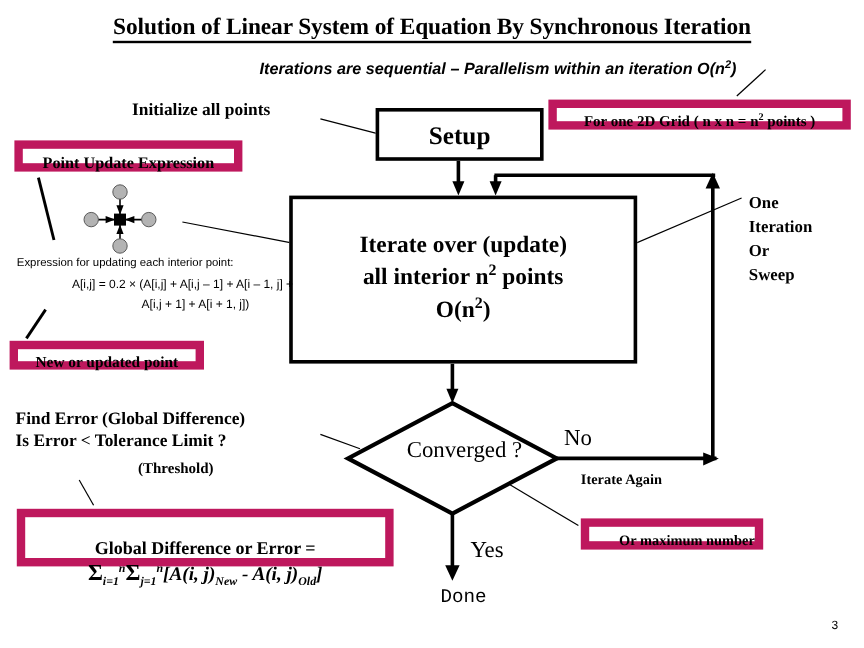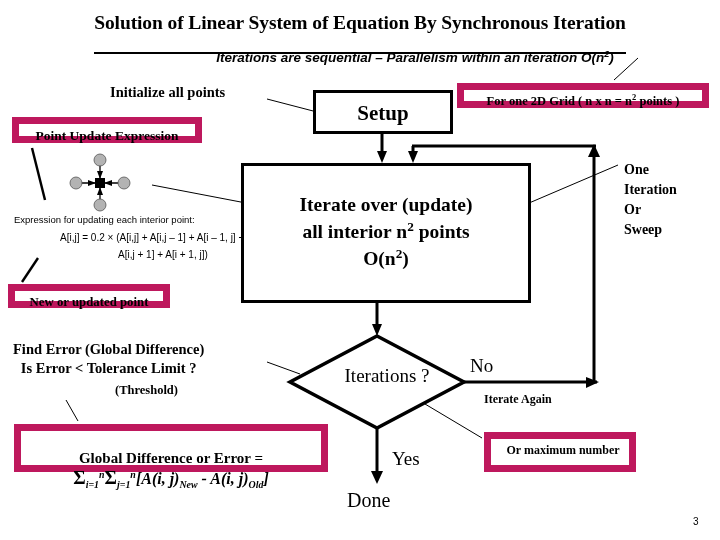--- a/index.html
+++ b/index.html
@@ -25,21 +25,21 @@
     width: 720px;
     text-align: center;
     font-family: "Liberation Serif", serif;
     font-weight: bold;
     font-size: 19.5px;
     letter-spacing: -0.1px;
     white-space: nowrap;
   }
   #title span.u {
     border-bottom: 2px solid #000;
-    padding-bottom: 19px;
+    padding-bottom: 1px;
   }
 
   
   #subtitle {
     left: 120px; top: 50px;
     width: 590px;
     text-align: center;
     font-family: "Liberation Sans", sans-serif;
     font-weight: bold;
     font-style: italic;
@@ -91,25 +91,25 @@
     left: 8px; top: 284px;
     width: 162px; height: 24px;
     font-size: 12.8px;
     line-height: 22px;
     text-align: center;
     white-space: nowrap;
   }
 
   #maxiter-box {
     left: 484px; top: 432px;
-    width: 152px; height: 40px;
+    width: 152px; height: 26px;
     font-size: 12px;
     line-height: 18px;
     padding: 2px 0 0 6px;
-    text-align: center;
+    text-align: right;
   }
 
   #error-formula-box {
     left: 14px; top: 424px;
     width: 314px; height: 48px;
     text-align: center;
     padding-top: 18px;
   }
   #error-formula-box .l1 {
     font-size: 15px;
@@ -185,33 +185,32 @@
     font-family: "Liberation Serif", serif;
     font-weight: bold;
     font-size: 12px;
   }
   #yes-label {
     left: 392px; top: 448px;
     font-family: "Liberation Serif", serif;
     font-size: 19px;
   }
   #done-label {
-    left: 347px; top: 489px;
-    font-family: Liberation Serif, serif;
-    font-size: 20px;
+    left: 367px; top: 489px;
+    font-family: Liberation Mono, monospace;
+    font-size: 16px;
   }
 
   #find-error-label {
     left: 13px; top: 340px;
     font-family: "Liberation Serif", serif;
     font-weight: bold;
     font-size: 14.5px;
     line-height: 19px;
     white-space: nowrap;
-    text-align: center;
   }
   #threshold-label {
     left: 115px; top: 383px;
     font-family: "Liberation Serif", serif;
     font-weight: bold;
     font-size: 12.5px;
   }
 
   #one-iteration-label {
     left: 624px; top: 160px;
@@ -322,21 +321,21 @@
     <div>One</div>
     <div>Iteration</div>
     <div>Or</div>
     <div>Sweep</div>
   </div>
 
   <div class="abs stencil-text" id="stencil-caption">Expression for updating each interior point:</div>
   <div class="abs stencil-text" id="stencil-formula-1">A[i,j] = 0.2 × (A[i,j] + A[i,j – 1] + A[i – 1, j] +</div>
   <div class="abs stencil-text" id="stencil-formula-2">A[i,j + 1] + A[i + 1, j])</div>
 
-  <div class="abs" id="converged-label">Iterations ?</div>
+  <div class="abs" id="converged-label">Converged ?</div>
   <div class="abs" id="no-label">No</div>
   <div class="abs" id="iterate-again-label">Iterate Again</div>
   <div class="abs" id="yes-label">Yes</div>
   <div class="abs" id="done-label">Done</div>
 
   <div class="abs" id="find-error-label">
     <div>Find Error  (Global Difference)</div>
     <div>Is Error &lt; Tolerance Limit ?</div>
   </div>
   <div class="abs" id="threshold-label">(Threshold)</div>

